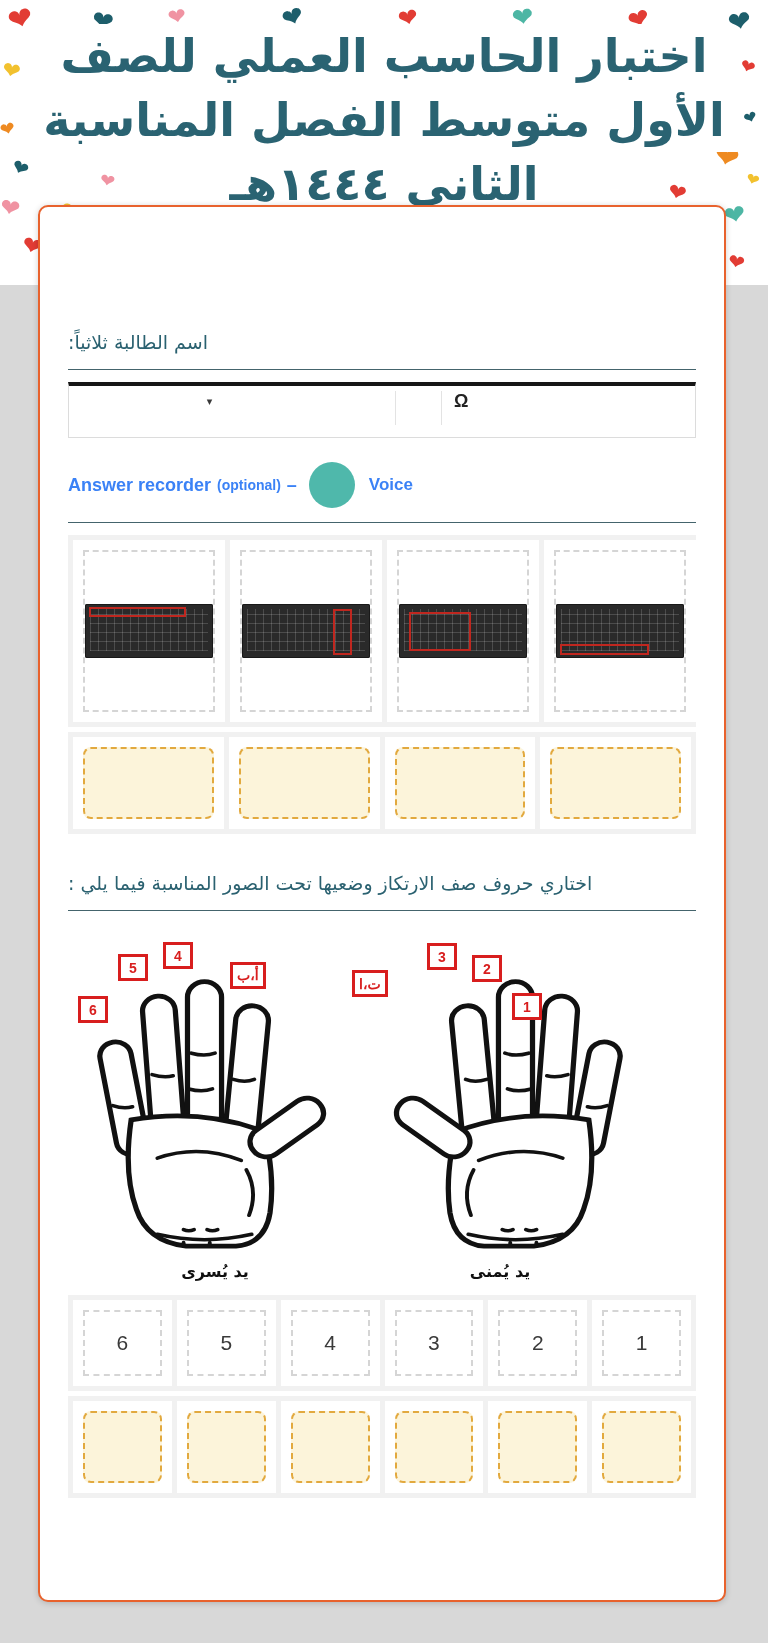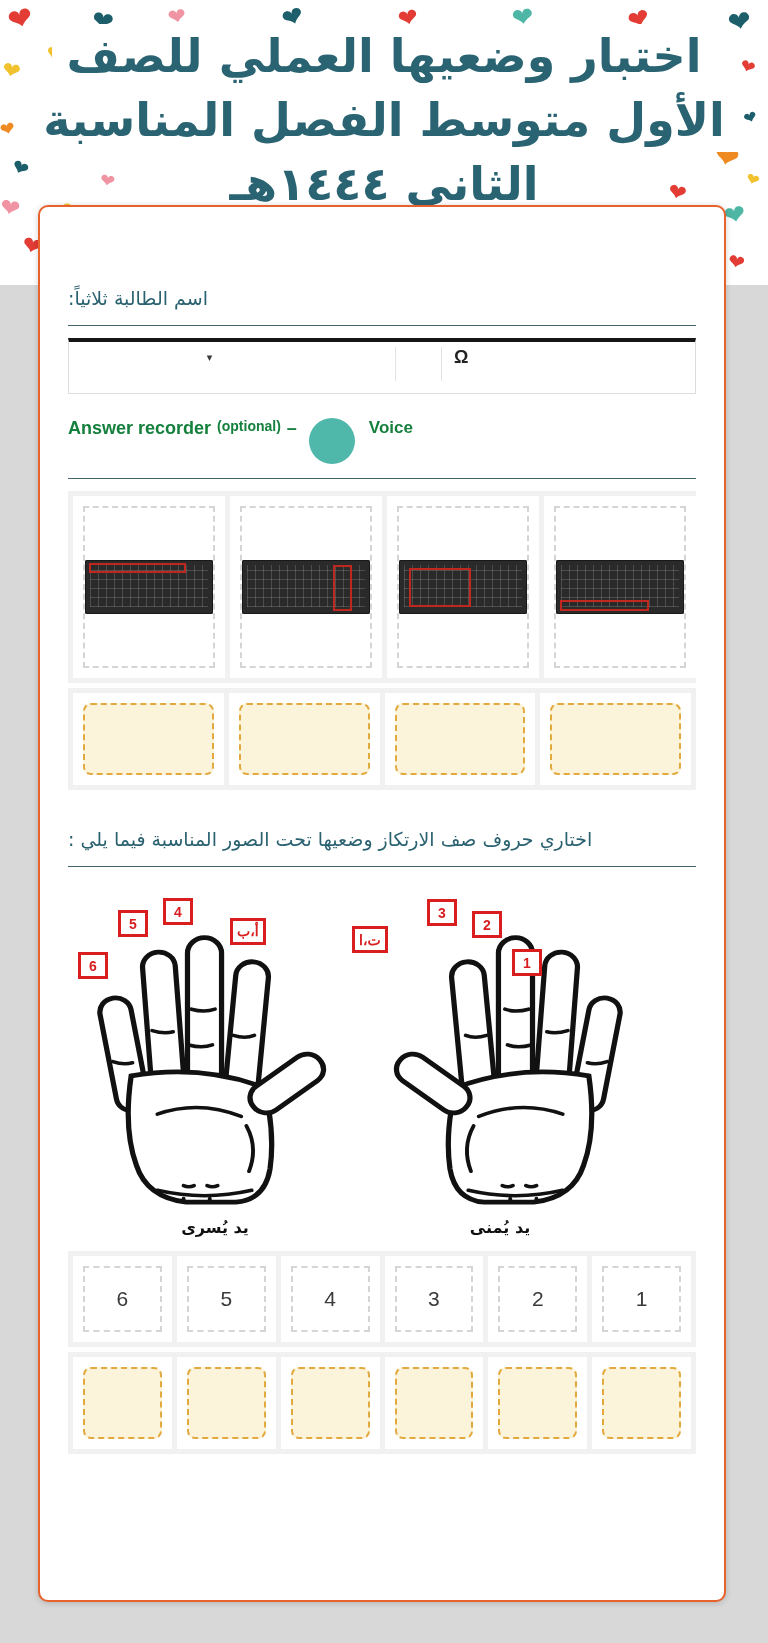--- a/index.html
+++ b/index.html
@@ -20,37 +20,38 @@
   
   .card{
     position:absolute;left:38px;top:205px;width:688px;height:1397px;z-index:2;
     background:#ffffff;border:2px solid #e8622d;border-radius:10px;
     box-shadow:0 1px 6px rgba(0,0,0,.18);box-sizing:border-box;
   }
   .card-inner{padding:78px 28px 0 28px;}
   .q-label{
     direction:rtl;text-align:left;color:#2a6170;font-size:19px;line-height:26px;
     font-family:"DejaVu Sans",sans-serif;
+    margin-top:44px;
   }
   .q-underline{border:0;border-top:1px solid #44646c;margin:14px 0 0 0;}
   
   .editor-toolbar{
     margin-top:12px;position:relative;height:56px;background:#fff;
     border:1px solid #dcdcdc;border-top:4px solid #161616;box-sizing:border-box;
   }
   .tb-caret{position:absolute;left:22%;top:9px;font-size:11px;color:#3a3a3a;cursor:pointer;}
   .tb-div{position:absolute;top:5px;height:34px;width:1px;background:#e3e3e3;}
   .tb-div1{left:52%;} .tb-div2{left:59.5%;}
   .tb-omega{position:absolute;left:61.5%;top:5px;font-size:18px;font-weight:bold;color:#222;cursor:pointer;}
   .answer-input{
     margin-top:6px;height:52px;border:1px solid #d8d8d8;box-sizing:border-box;
     display:flex;align-items:center;padding:0 16px;color:#b3b3b3;font-size:17px;background:#fff;
   }
   
-  .recorder-row{margin-top:24px;display:flex;align-items:flex-start;color:#15803d;font-weight:bold;}
+  .recorder-row{margin-top:24px;display:flex;align-items:center;color:#3b82f6;font-weight:bold;}
   .rec-label{font-size:18px;}
   .rec-opt{font-size:14px;margin-left:6px;}
   .rec-dash{font-size:18px;margin-left:6px;}
   .rec-circle{width:46px;height:46px;border-radius:50%;margin:0 14px 0 12px;cursor:pointer;}
   .rec-voice{font-size:17px;}
   
   .gsec{background:#f1f1f1;padding:5px;display:grid;gap:5px;margin-top:12px;}
   .g4{grid-template-columns:repeat(4,1fr);}
   .g6{grid-template-columns:repeat(6,1fr);}
   .gcell{background:#ffffff;padding:10px;box-sizing:border-box;display:flex;}
@@ -135,21 +136,21 @@
     <span class="heart" style="left: 640px; top: 252px; font-size: 22px; color: rgb(242, 193, 46); transform: rotate(10deg);">❤</span>
     <span class="heart" style="left: 350px; top: 242px; font-size: 18px; color: rgb(226, 60, 52); transform: rotate(-12deg);">❤</span>
     <span class="heart" style="left: 428px; top: 246px; font-size: 16px; color: rgb(240, 147, 162); transform: rotate(16deg);">❤</span>
     <span class="heart" style="left: 500px; top: 250px; font-size: 20px; color: rgb(29, 94, 107); transform: rotate(-10deg);">❤</span>
     <span class="heart" style="left: 2px; top: 60px; font-size: 22px; color: rgb(242, 193, 46); transform: rotate(12deg);">❤</span>
     <span class="heart" style="left: 0px; top: 120px; font-size: 18px; color: rgb(238, 138, 33); transform: rotate(-14deg);">❤</span>
     <span class="heart" style="left: 0px; top: 196px; font-size: 24px; color: rgb(240, 147, 162); transform: rotate(10deg);">❤</span>
   </div>
 
 <div class="page-title" style="color: rgb(42, 99, 114);">
-  <div><span class="tline">اختبار وضعيها العملي للصف</span></div>
+  <div><span class="tline">اختبار الحاسب العملي للصف</span></div>
   <div><span class="tline">الأول متوسط الفصل المناسبة</span></div>
   <div><span class="tline">الثاني ١٤٤٤هـ</span></div>
 </div>
 
 <div class="card">
   <div class="card-inner">
 
     <div class="q-label">اسم الطالبة ثلاثياً:</div>
     <hr class="q-underline">
 

